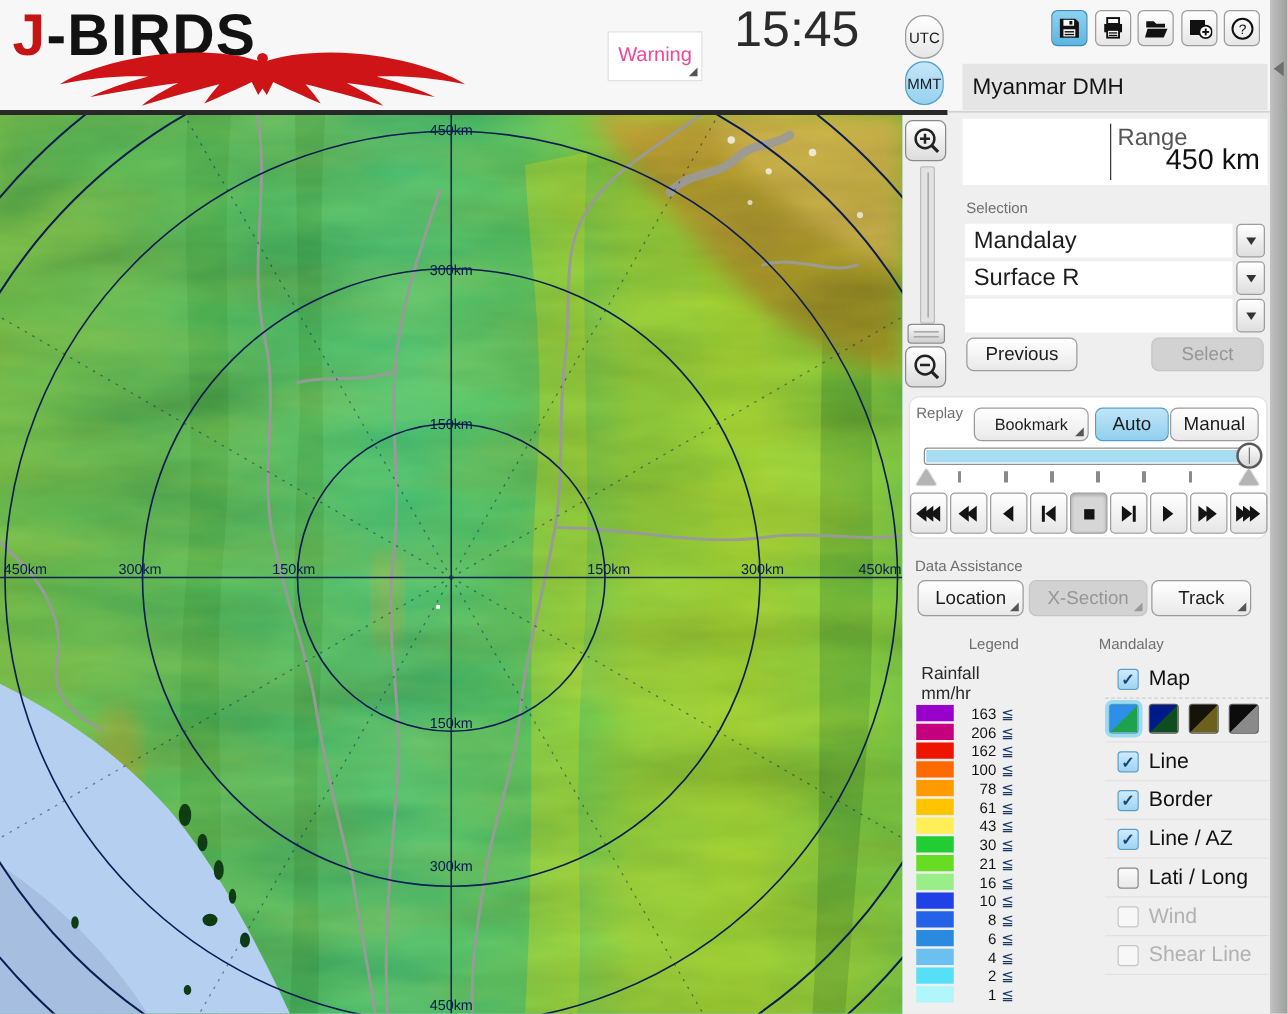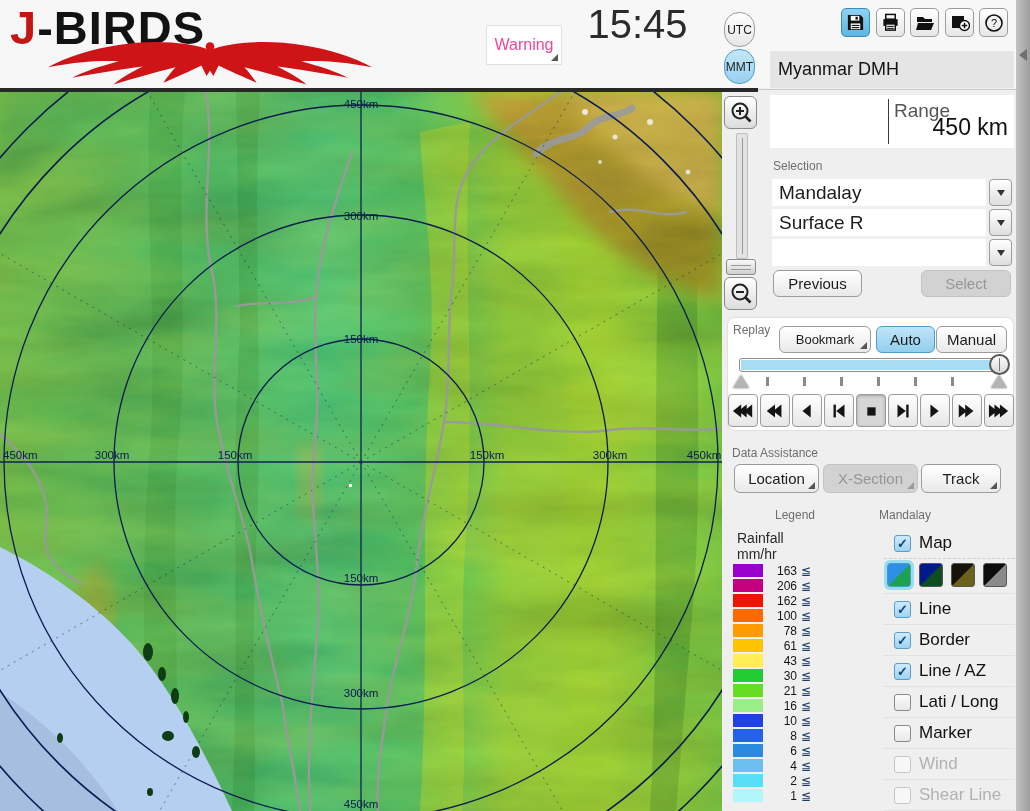--- a/index.html
+++ b/index.html
@@ -499,24 +499,20 @@
      </div>
     <div class="orow">
        <span class="cb on ">✓</span>
        <span class="olabel ">Line / AZ</span>
      </div>
     <div class="orow">
        <span class="cb  "></span>
        <span class="olabel ">Lati / Long</span>
      </div>
     <div class="orow">
-       <span class="cb  "></span>
-       <span class="olabel ">Marker</span>
-     </div>
-    <div class="orow">
        <span class="cb  dis"></span>
        <span class="olabel dis">Wind</span>
      </div>
     <div class="orow">
        <span class="cb  dis"></span>
        <span class="olabel dis">Shear Line</span>
      </div>
     <div class="orow">
        
        

